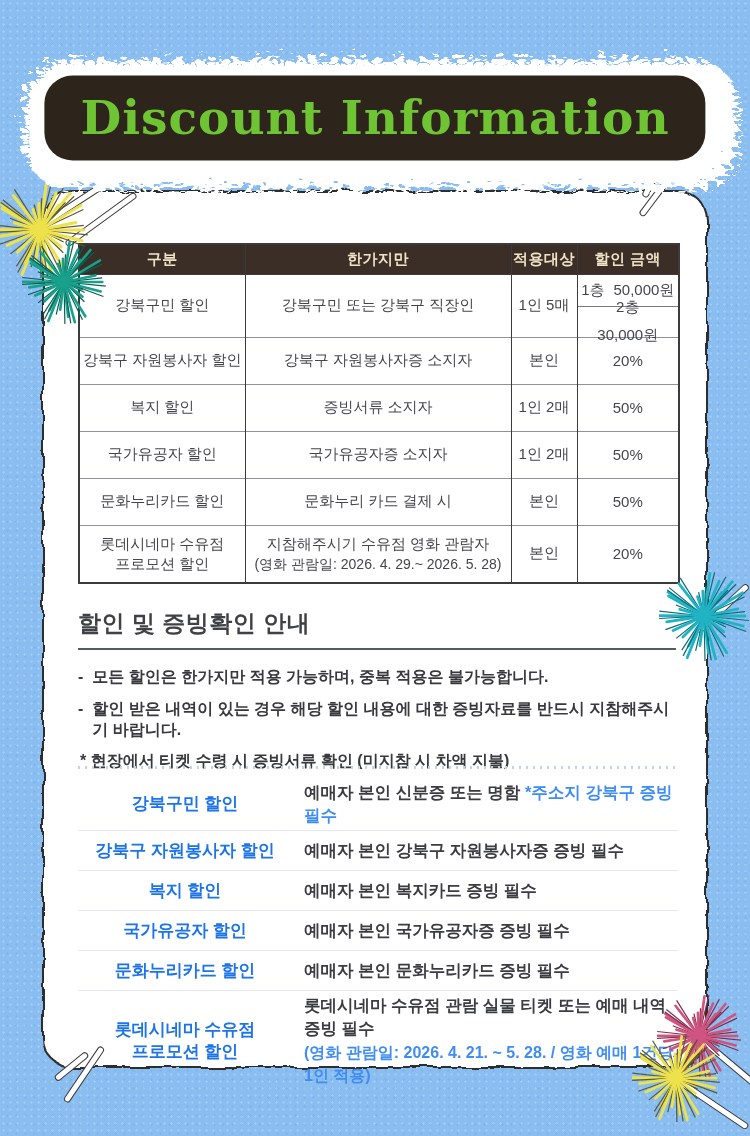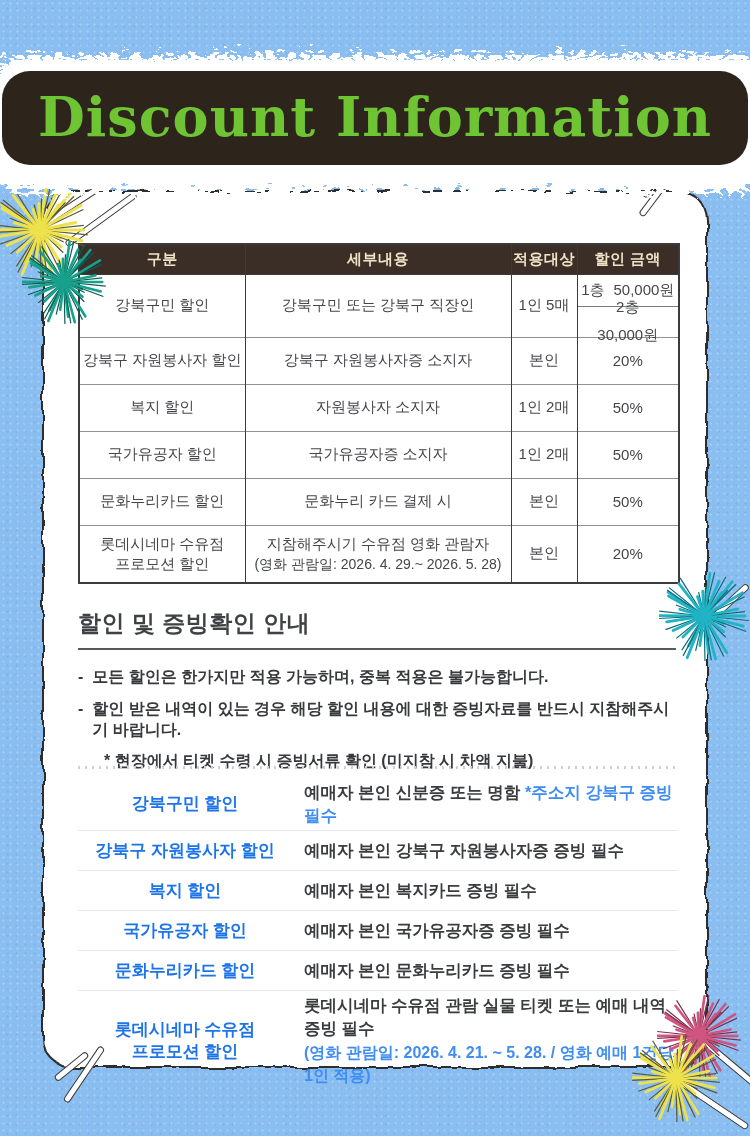--- a/index.html
+++ b/index.html
@@ -25,21 +25,21 @@
     filter:url(#roughF);z-index:1;}
   .paper{position:absolute;left:42px;top:190px;width:666px;height:878px;z-index:4;}
 
   
   .title-wrap{position:absolute;left:375px;top:118px;transform:translate(-50%,-50%);z-index:6;}
   .title-fuzz{position:absolute;left:-26px;top:-22px;right:-26px;bottom:-22px;
     background:#ffffff;border-radius:44px;filter:url(#fuzzF);}
   .title-pill{position:relative;background:var(--titlebg);border-radius:28px;
     padding:14px 36px 16px;}
   .title-text{font-family:"DejaVu Serif","Liberation Serif",serif;
-    font-size:54px;font-weight:600;color:var(--green);white-space:nowrap;letter-spacing:1px;}
+    font-size:47px;font-weight:600;color:var(--green);white-space:nowrap;letter-spacing:1px;}
 
   
   table.disc{position:absolute;left:36px;top:53px;width:600px;border-collapse:collapse;
     table-layout:fixed;border:2px solid var(--dark-line);}
   table.disc th{background:var(--header-bg,#3a2e27);color:var(--cream);font-size:15px;
     font-weight:600;height:30px;border-left:1.5px solid var(--dark-line);letter-spacing:.5px;}
   table.disc td{border-left:1.5px solid var(--dark-line);border-top:1px solid var(--row-line);
     text-align:center;vertical-align:middle;font-size:15px;color:var(--cell-text);font-weight:500;}
   table.disc tr.r1 td{border-top:1.5px solid var(--dark-line);}
   td.cat{font-weight:700;color:#3c3c3e;}
@@ -49,21 +49,21 @@
   .two-line span{display:block;line-height:1.35;}
   .detail-sub{font-size:14px;display:block;line-height:1.3;margin-top:1px;}
 
   
   .notice{position:absolute;left:36px;top:418px;width:598px;color:#3b3d41;}
   .notice h2{font-size:23px;font-weight:700;color:#3f4145;letter-spacing:.5px;}
   .notice .rule{margin-top:9px;border-bottom:2px solid #565b61;}
   .bullets{margin-top:17px;}
   .bullet{display:flex;gap:9px;font-size:16px;font-weight:600;line-height:1.3;margin-bottom:11px;color:#38393d;}
   .bullet .dash{flex:0 0 auto;}
-  .subnote{margin-left:26px;font-size:16px;font-weight:600;color:#38393d;}
+  .subnote{margin-left:2px;font-size:16px;font-weight:600;color:#38393d;}
 
   
   .dotted{position:absolute;left:36px;top:576px;width:598px;height:3px;
     background-image:repeating-linear-gradient(90deg,#c7d2da 0 2.2px,transparent 2.2px 7px);}
 
   
   .vlist{position:absolute;left:36px;top:588px;width:600px;}
   .vrow{display:flex;align-items:center;min-height:40px;border-bottom:1px solid var(--divider);padding:3px 0;}
   .vrow.last{border-bottom:none;min-height:64px;}
   .vlabel{flex:0 0 214px;text-align:center;font-size:17px;font-weight:700;color:var(--blue);line-height:1.3;}
@@ -392,21 +392,21 @@
     <table class="disc">
       <colgroup>
           <col style="width:166px">
           <col style="width:266px">
           <col style="width:66px">
           <col style="width:102px">
         </colgroup>
       <tbody>
           <tr>
         <th>구분</th>
-        <th>세부내용</th>
+        <th>한가지만</th>
         <th>적용대상</th>
         <th>할인 금액</th>
       </tr>
       <tr class="r1" style="height:62px;">
         <td class="cat">강북구민 할인</td>
         <td>강북구민 또는 강북구 직장인</td>
         <td>1인 5매</td>
         <td class="amt-split">
           <div class="split-half">
             <span>1층</span>
@@ -419,21 +419,21 @@
         </td>
       </tr>
       <tr style="height:47px;">
         <td class="cat">강북구 자원봉사자 할인</td>
         <td>강북구 자원봉사자증 소지자</td>
         <td>본인</td>
         <td>20%</td>
       </tr>
       <tr style="height:47px;">
         <td class="cat">복지 할인</td>
-        <td>자원봉사자 소지자</td>
+        <td>증빙서류 소지자</td>
         <td>1인 2매</td>
         <td>50%</td>
       </tr>
       <tr style="height:47px;">
         <td class="cat">국가유공자 할인</td>
         <td>국가유공자증 소지자</td>
         <td>1인 2매</td>
         <td>50%</td>
       </tr>
       <tr style="height:47px;">

